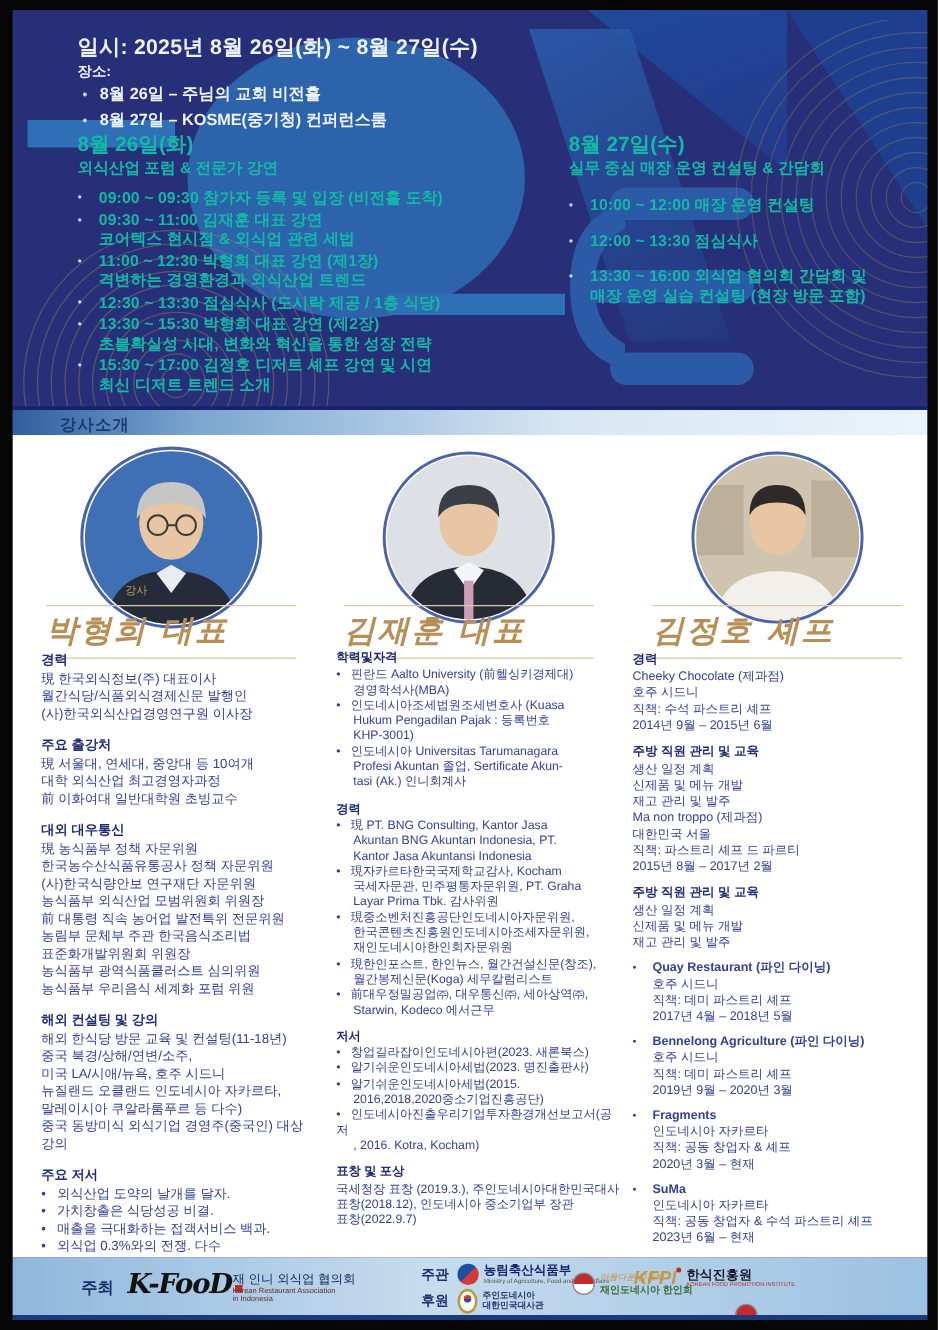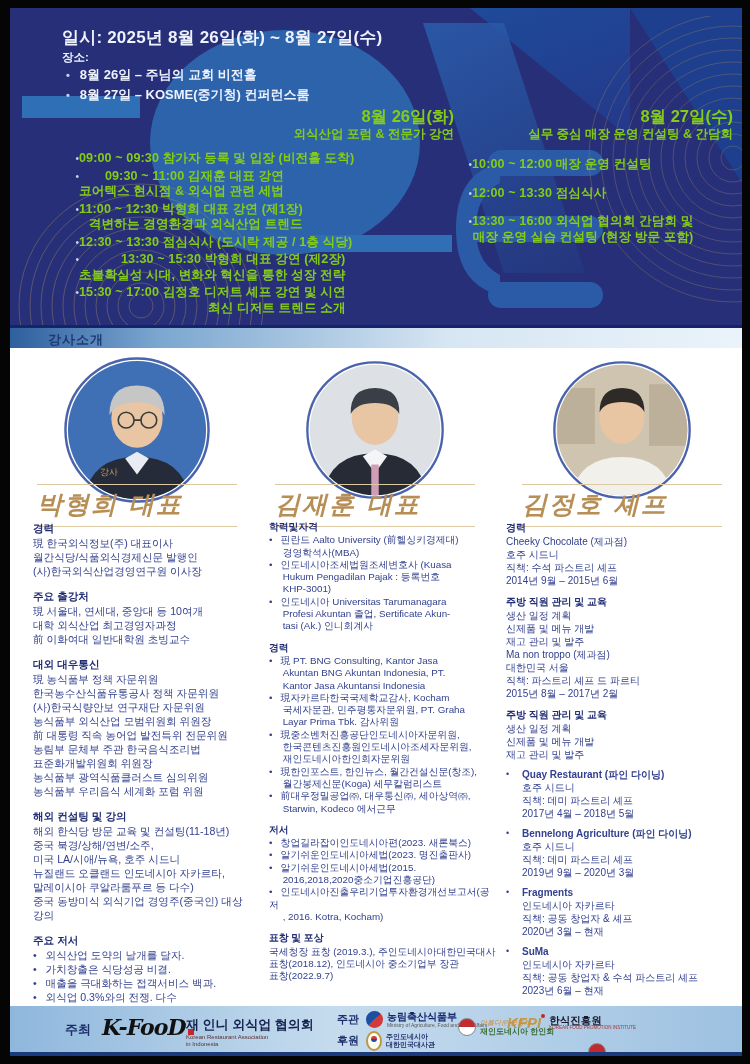--- a/index.html
+++ b/index.html
@@ -21,21 +21,21 @@
   .ringsA{left:8px;top:168px;width:270px;height:149px;}
   .ringsB{left:565px;top:8px;width:320px;height:300px;}
   .highlight-bar{left:300px;top:227px;width:142px;height:17px;background:#2e6fb5;z-index:1;}
 
   
   .htext{position:absolute;z-index:2;color:#eef2fd;}
   .dt-line{left:52px;top:18px;font-size:17px;font-weight:bold;letter-spacing:.2px;}
   .venue-label{left:52px;top:42px;font-size:11.5px;font-weight:bold;}
   .venue-list{left:56px;top:57px;font-size:13px;font-weight:bold;line-height:20px;}
   .venue-item::before{content:"•";margin-right:10px;font-size:11px;color:#c9d3ef;}
-  .day-col{z-index:2;color:#84cc16;text-align:right;}
+  .day-col{z-index:2;color:#14b8a6;}
   .day1{left:52px;top:98px;width:392px;}
   .day2{left:445px;top:98px;width:278px;}
   .day-title{font-size:16.5px;font-weight:bold;line-height:20px;}
   .day-sub{font-size:12.5px;font-weight:bold;line-height:17px;margin-bottom:8px;}
   .sch-items{margin-top:0;}
   .day2 .sch-items{margin-top:14px;}
   .sch-item{display:flex;margin-bottom:2px;}
   .day2 .sch-item{margin-bottom:13px;}
   .sch-item::before{content:"•";width:17px;flex:0 0 17px;font-size:10px;color:#c9d3ef;line-height:15.5px;}
   .sch-item .txt{font-size:12.6px;font-weight:600;line-height:15.5px;letter-spacing:.1px;}
@@ -75,21 +75,21 @@
           background:linear-gradient(90deg,#8fb7dc,#c6dcee 45%,#9dc1e1);}
   .footer-strip{position:absolute;left:0;top:1044px;width:732px;height:4px;background:#1a3a7c;z-index:4;}
   .f-label{position:absolute;font-weight:bold;color:#1c2f6b;}
   .f-host{left:55px;top:15px;font-size:13px;}
   .f-org{left:327px;top:6px;font-size:11px;}
   .f-spo{left:327px;top:27px;font-size:11px;}
   .kfood-logo{position:absolute;left:92px;top:8px;font-family:"DejaVu Serif",serif;font-style:italic;
               font-weight:bold;font-size:22px;color:#111;letter-spacing:-1px;}
   .kfood-logo::after{content:"";display:inline-block;width:6px;height:6px;background:#c42828;margin-left:2px;}
   .kfood-text{position:absolute;left:176px;top:10px;}
-  .kfood-ko{font-size:13px;font-weight:bold;color:#14204e;}
+  .kfood-ko{font-size:10px;font-weight:normal;color:#14204e;}
   .kfood-en{font-size:6px;color:#5a3030;line-height:7px;}
   .mafra{position:absolute;left:356px;top:5px;display:flex;align-items:center;}
   .taegeuk{width:17px;height:17px;border-radius:50%;background:linear-gradient(135deg,#1b4fa0 50%,#cf3a3a 50%);
            margin-right:4px;flex:0 0 17px;}
   .mafra-name{font-size:10px;font-weight:bold;color:#15246a;line-height:10px;}
   .mafra-sub{font-size:5px;color:#555;line-height:6px;}
   .kfpi{position:absolute;left:497px;top:8px;display:flex;align-items:center;}
   .kfpi-logo{font-size:15px;font-weight:bold;font-style:italic;color:#c09a4a;letter-spacing:0;margin-right:4px;}
   .kfpi-dot{display:inline-block;width:4px;height:4px;border-radius:50%;background:#c42828;vertical-align:top;}
   .kfpi-name{font-size:10.5px;font-weight:bold;color:#1a1a2e;line-height:10px;}

